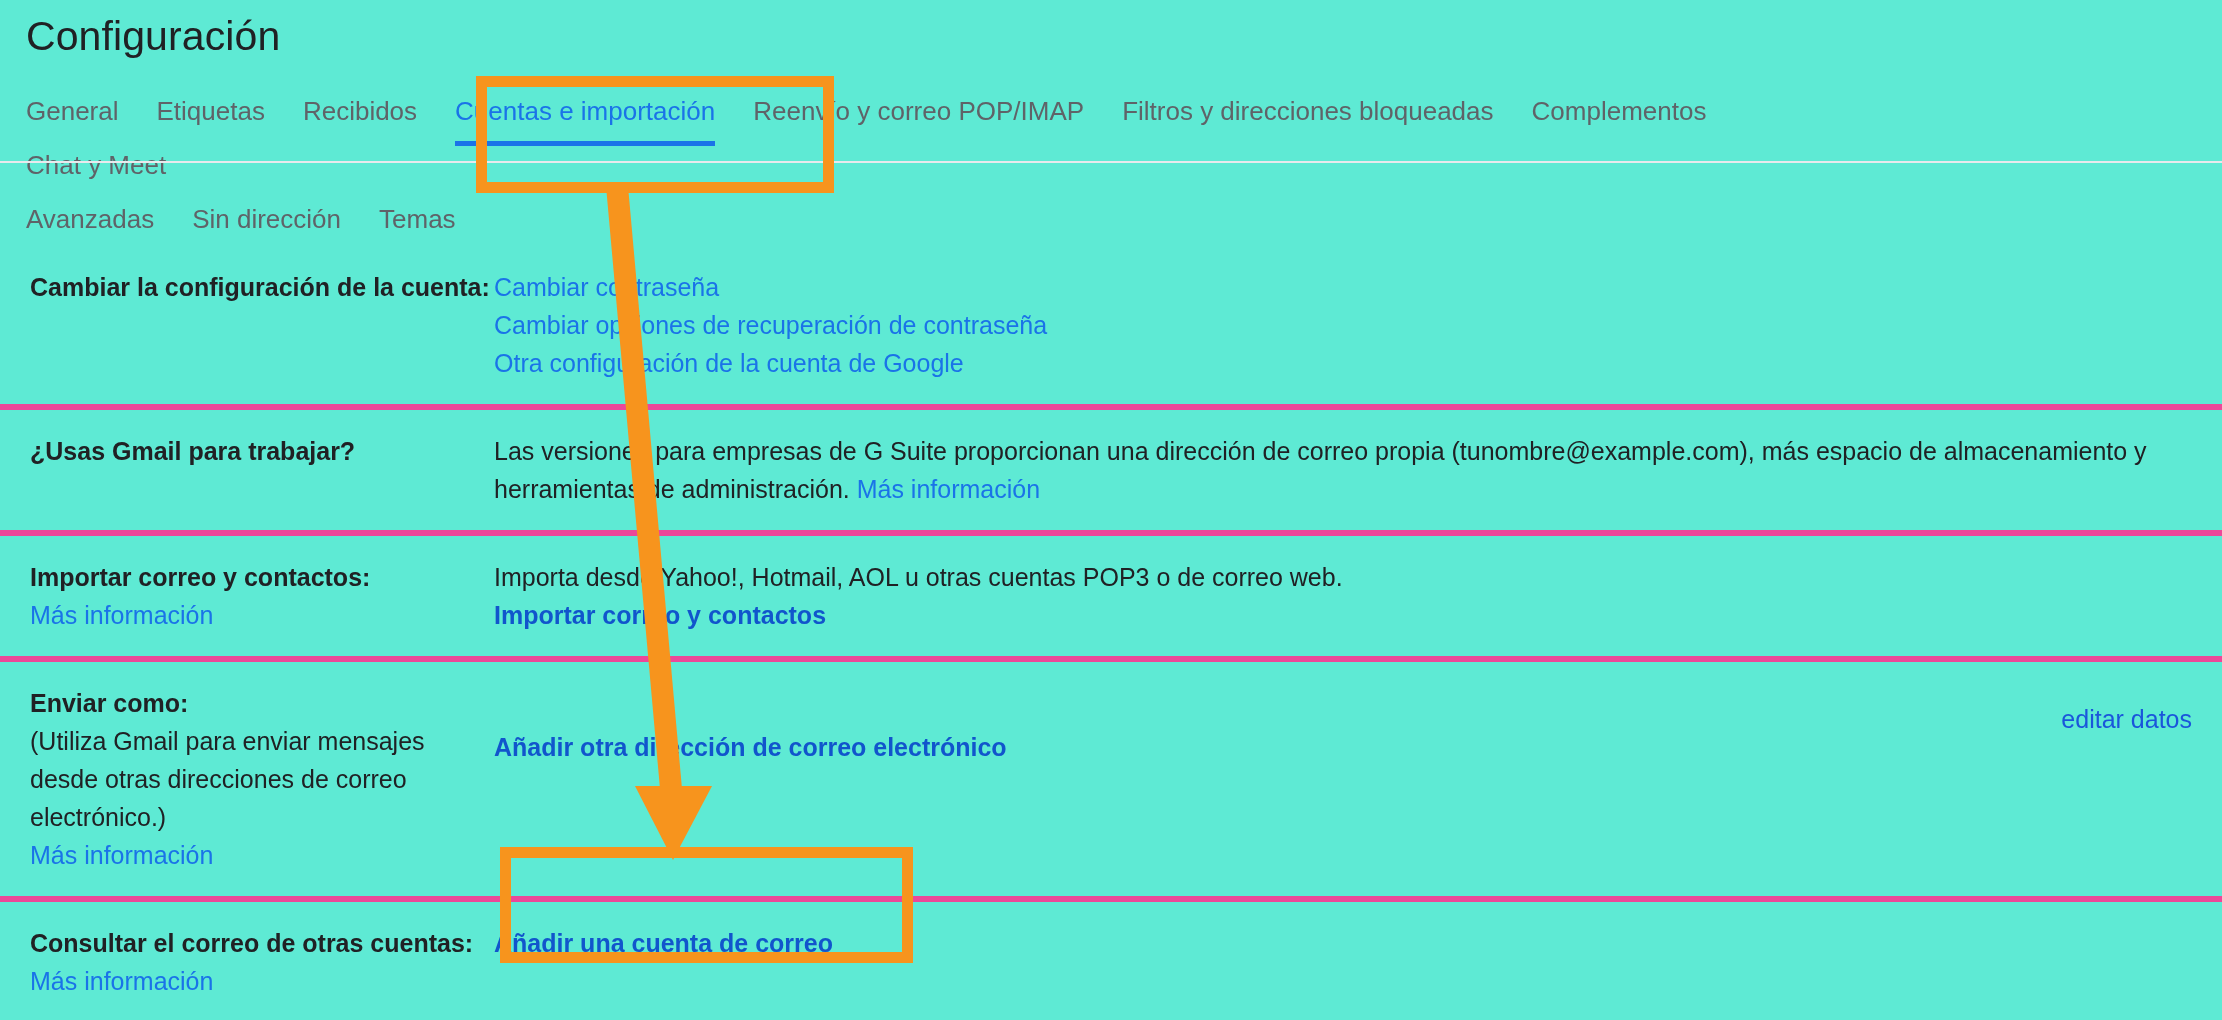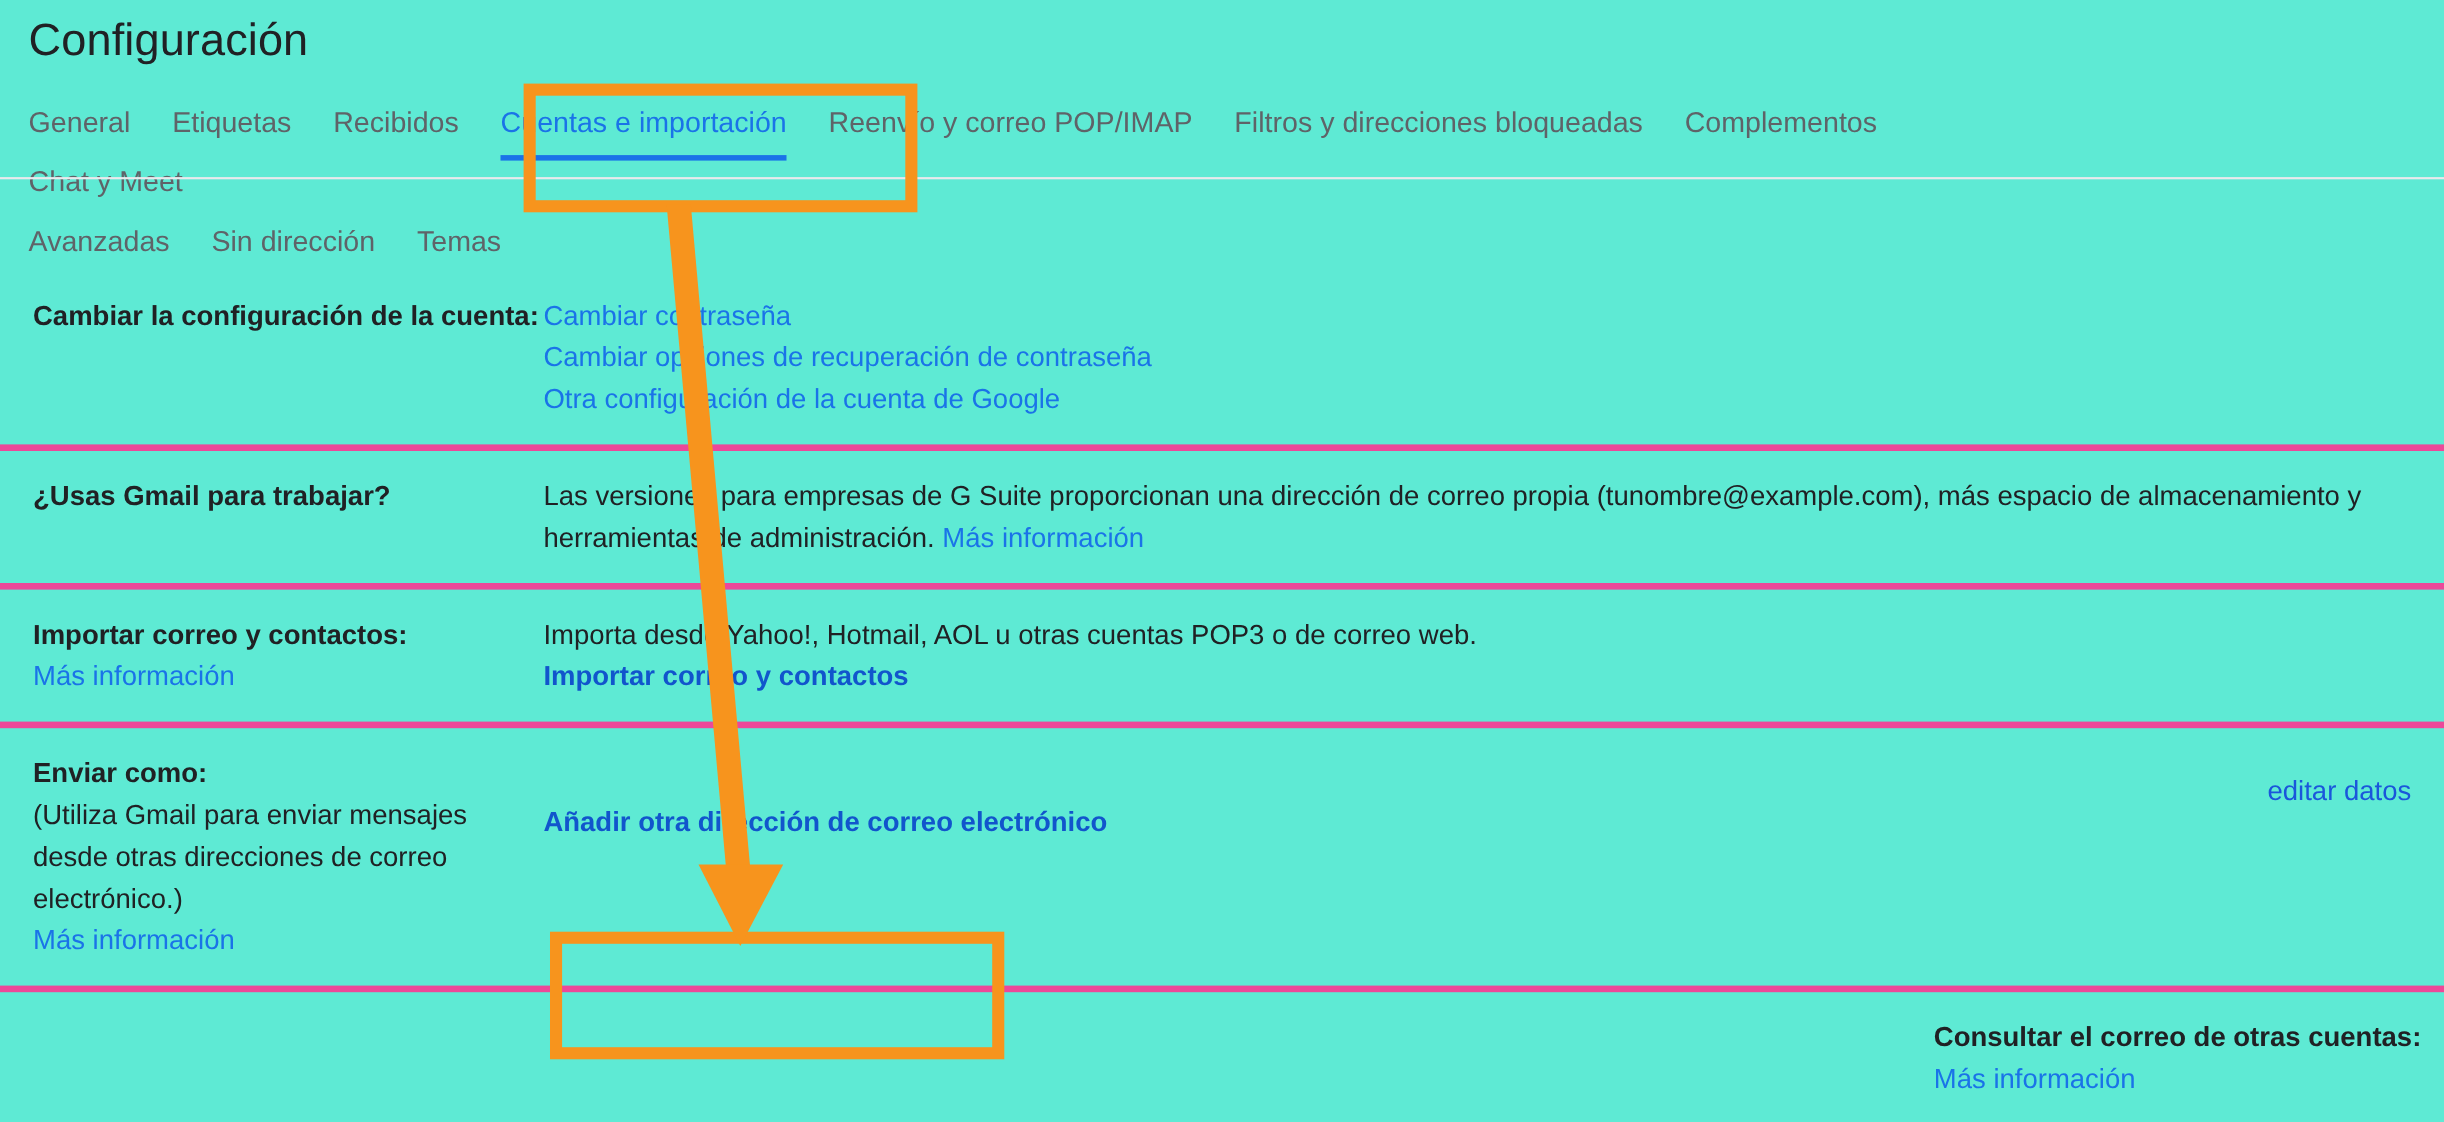--- a/index.html
+++ b/index.html
@@ -274,20 +274,23 @@
         <a class="link bold sendas-link">Añadir otra dirección de correo electrónico</a>
         <a class="link edit-data">editar datos</a>
       </div>
     </div>
 
     <div class="srow no-border" style="min-height:116px;justify-content:flex-end;">
       <div class="scol-label">
         <span class="lbl-title">Consultar el correo de otras cuentas:</span>
         <a class="link block lbl-note">Más información</a>
       </div>
+      <div class="scol-body">
+        <a class="link bold">Añadir una cuenta de correo</a>
+      </div>
     </div>
 
   </div>
 
   <div class="overlay">
     <div class="hl-box" id="hl-tab"></div>
     <div class="hl-box" id="hl-addaccount"></div>
     <svg width="2222" height="1020" viewBox="0 0 2222 1020" style="position:absolute;left:0;top:0;">
       <polygon points="606,186 628,186 683,800 661,800" fill="#f7941d"></polygon>
       <polygon points="635,786 712,786 673,860" fill="#f7941d"></polygon>

